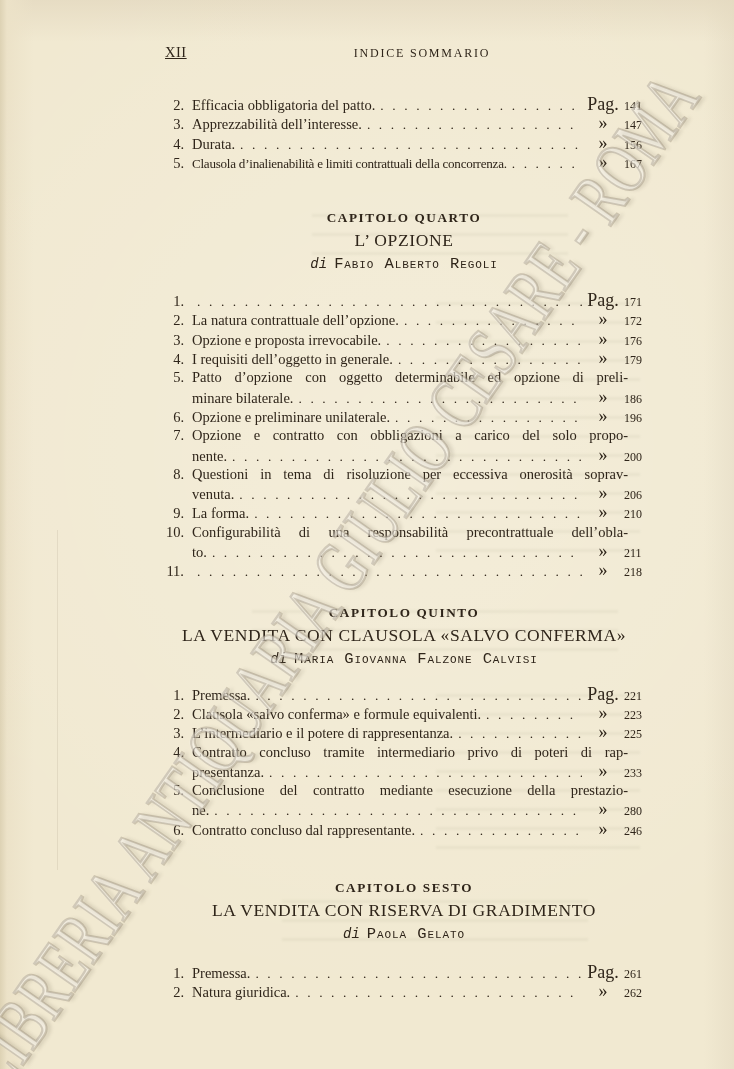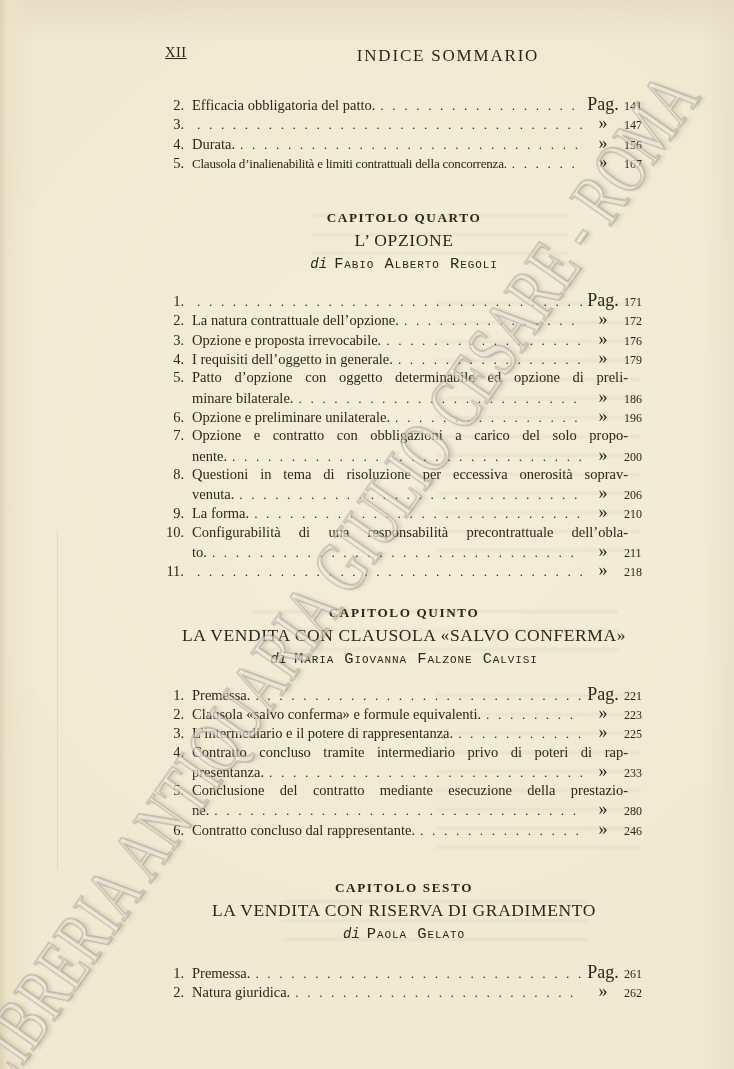--- a/index.html
+++ b/index.html
@@ -18,22 +18,22 @@
     position:absolute;left:-48px;top:1058px;width:1500px;z-index:5;
     transform:rotate(-55deg) scale(0.82,1.18);transform-origin:0 0;
     font-size:64px;letter-spacing:1px;white-space:nowrap;line-height:1;
     color:rgba(243,239,229,0.45);
     -webkit-text-stroke:2px rgba(125,114,94,0.30);
     text-shadow:3px 3px 4px rgba(110,100,82,0.20), -1px -1px 1px rgba(255,255,255,0.35);
     pointer-events:none;
   }
   
   .folio{position:absolute;left:165px;top:44px;font-size:14.5px;letter-spacing:0.5px;text-decoration:underline;}
-  .running-title{position:absolute;left:448px;top:46px;transform:translateX(-50%);
-    font-size:17px;letter-spacing:1.8px;white-space:nowrap;}
+  .running-title{position:absolute;left:422px;top:46px;transform:translateX(-50%);
+    font-size:12px;letter-spacing:1.8px;white-space:nowrap;}
   
   .content{position:absolute;left:148px;top:95px;width:512px;z-index:2;}
   .row{display:flex;align-items:baseline;height:19.3px;line-height:19.3px;font-size:14.5px;}
   .num{flex:0 0 36px;text-align:right;margin-right:8px;}
   .t{flex:0 0 auto;white-space:nowrap;}
   .t.tight{font-size:13.1px;letter-spacing:-0.25px;}
   .t-fill{flex:1 1 auto;text-align:justify;text-align-last:justify;padding-right:32px;min-width:0;}
   .leader{flex:1 1 auto;min-width:0;overflow:hidden;white-space:nowrap;
     padding-left:5px;letter-spacing:2.6px;font-size:13.5px;color:#33281c;}
   .plabel{flex:0 0 42px;text-align:center;font-size:18px;}
@@ -78,20 +78,21 @@
         <div class="entry-list" style="margin-top: 0px;">
           <div class="row">
             <span class="num">2.</span>
             <span class="t">Efficacia obbligatoria del patto.</span>
             <span class="leader">. . . . . . . . . . . . . . . . . . . . . . . . . . . . . . . . . . . . . . . . . . . . . . . . . . . . . . . . . . . . . . . . . . . . . .</span>
             <span class="plabel">Pag.</span>
             <span class="pnum">141</span>
           </div>
           <div class="row">
             <span class="num">3.</span>
+            <span class="t">Apprezzabilità dell’interesse.</span>
             <span class="leader">. . . . . . . . . . . . . . . . . . . . . . . . . . . . . . . . . . . . . . . . . . . . . . . . . . . . . . . . . . . . . . . . . . . . . .</span>
             <span class="plabel">»</span>
             <span class="pnum">147</span>
           </div>
           <div class="row">
             <span class="num">4.</span>
             <span class="t">Durata.</span>
             <span class="leader">. . . . . . . . . . . . . . . . . . . . . . . . . . . . . . . . . . . . . . . . . . . . . . . . . . . . . . . . . . . . . . . . . . . . . .</span>
             <span class="plabel">»</span>
             <span class="pnum">156</span>

